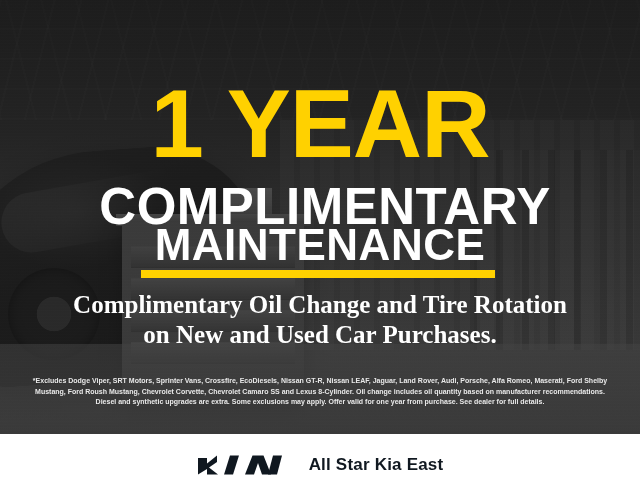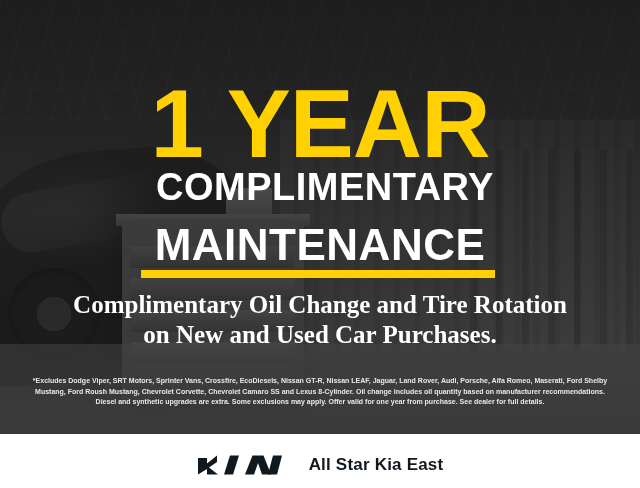--- a/index.html
+++ b/index.html
@@ -155,22 +155,22 @@
 
   .headline-sub {
     position: absolute;
     left: 0; right: 0;
     text-align: center;
     color: #ffffff;
     font-weight: bold;
     white-space: nowrap;
   }
   .line-complimentary {
-    top: 164px;
-    font-size: 38px;
+    top: 184px;
+    font-size: 51px;
     line-height: 46px;
     letter-spacing: 0.5px;
     padding-left: 10px;
   }
   .line-maintenance {
     top: 222px;
     font-size: 44px;
     line-height: 46px;
     letter-spacing: 0.5px;
   }

